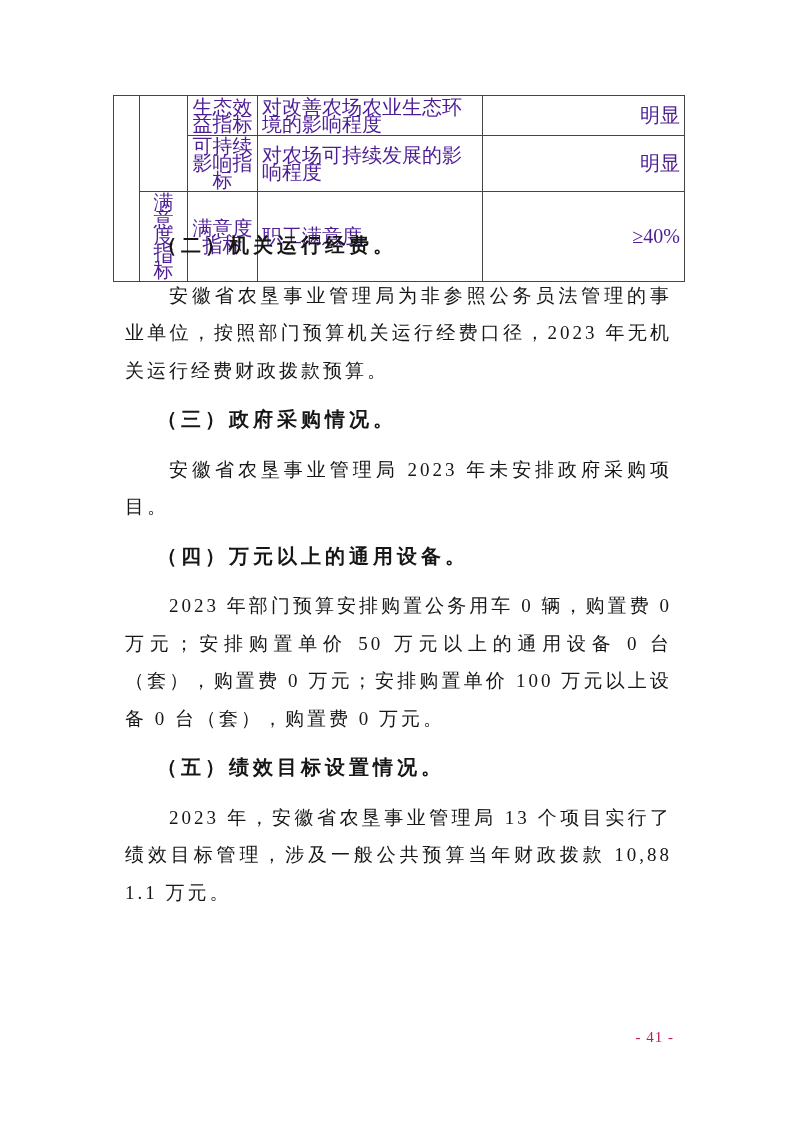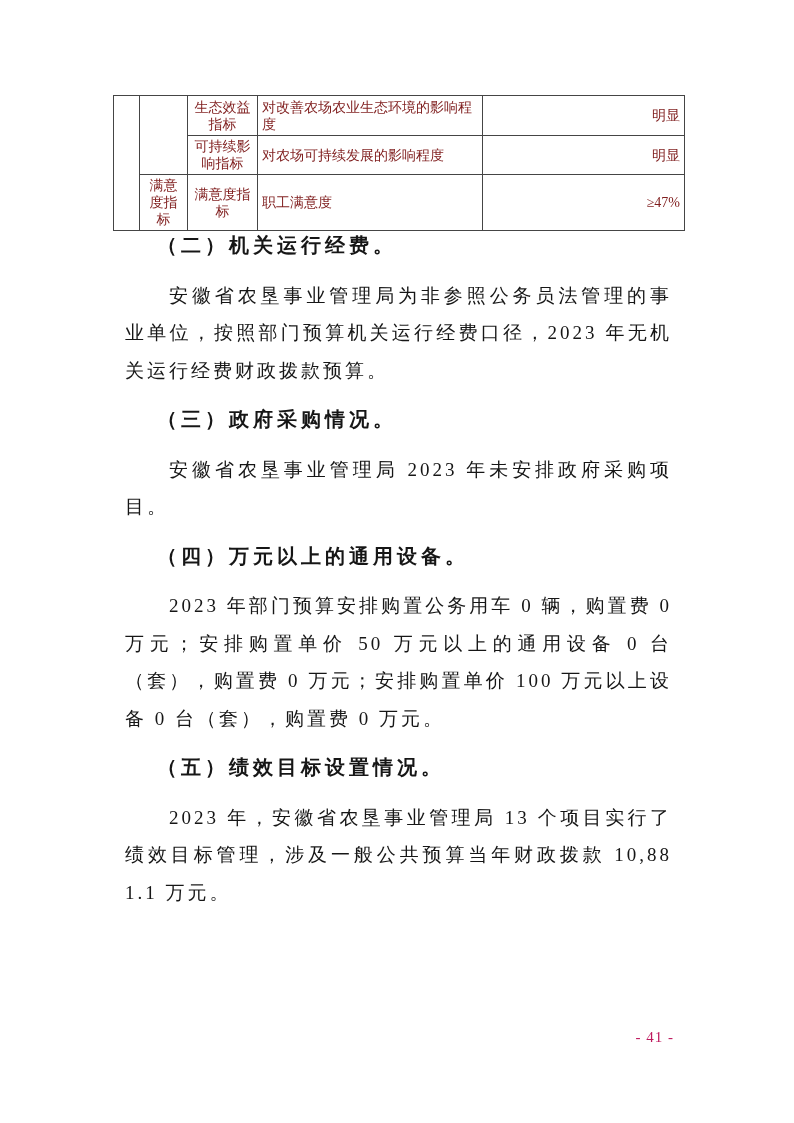--- a/index.html
+++ b/index.html
@@ -18,23 +18,23 @@
   }
 
   
   .doc-table-wrap {
     position: absolute; left: 113px; top: 95px; width: 571px;
   }
   table.indicators {
     border-collapse: collapse;
     table-layout: fixed;
     width: 571px;
-    font-size: 14px;
+    font-size: 20px;
     line-height: 17px;
-    color: #7f1d1d;
+    color: #4c1d95;
   }
   table.indicators td {
     border: 1px solid #454545;
     vertical-align: middle;
     padding: 2px 4px;
     overflow: hidden;
     word-break: break-all;
   }
   td.c-cat  { text-align: center; padding: 2px 8px; }
   td.c-type { text-align: center; padding: 2px 6px; }
@@ -103,21 +103,21 @@
         </tr>
         <tr class="r2">
           <td class="c-type">可持续影响指标</td>
           <td class="c-desc">对农场可持续发展的影响程度</td>
           <td class="c-val">明显</td>
         </tr>
         <tr class="r3">
           <td class="c-cat">满意度指标</td>
           <td class="c-type">满意度指标</td>
           <td class="c-desc">职工满意度</td>
-          <td class="c-val">≥47%</td>
+          <td class="c-val">≥40%</td>
         </tr>
       </tbody>
     </table>
   </div>
 
   <div class="content">
 
     <div class="section">
       <h2 class="sec-heading">（二）机关运行经费。</h2>
       <p class="body-para">安徽省农垦事业管理局为非参照公务员法管理的事业单位，按照部门预算机关运行经费口径，2023 年无机关运行经费财政拨款预算。</p>

